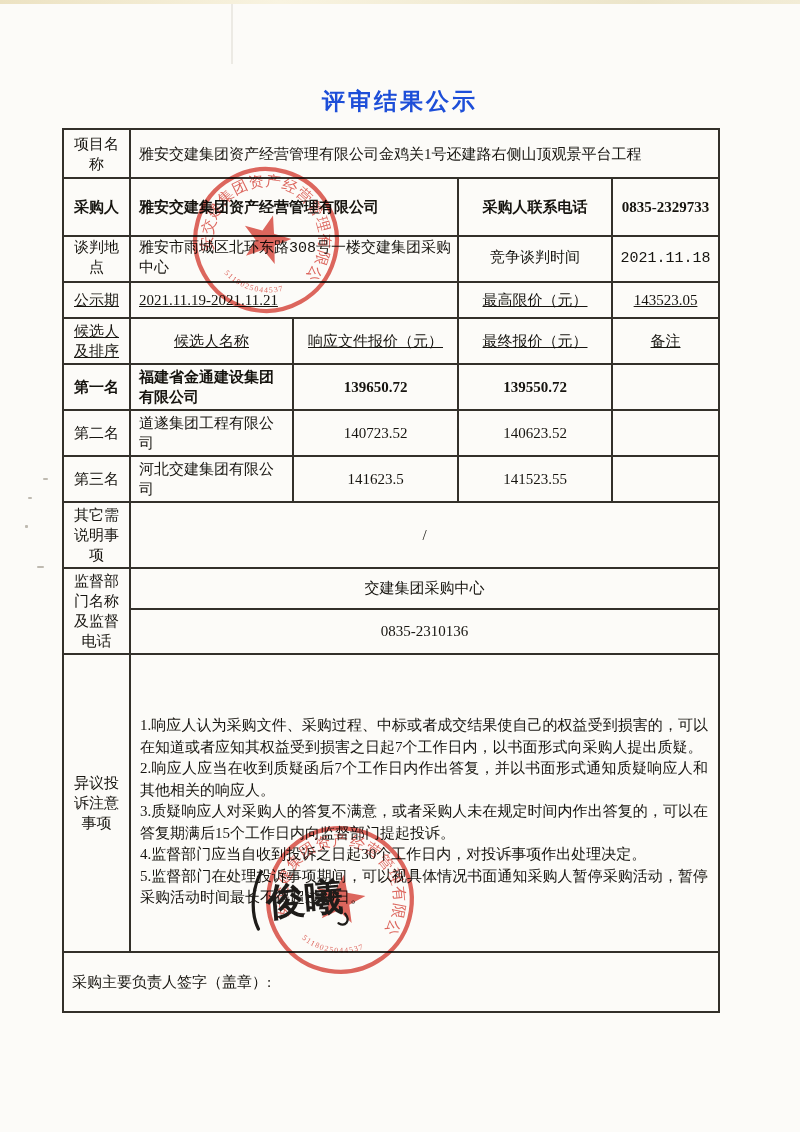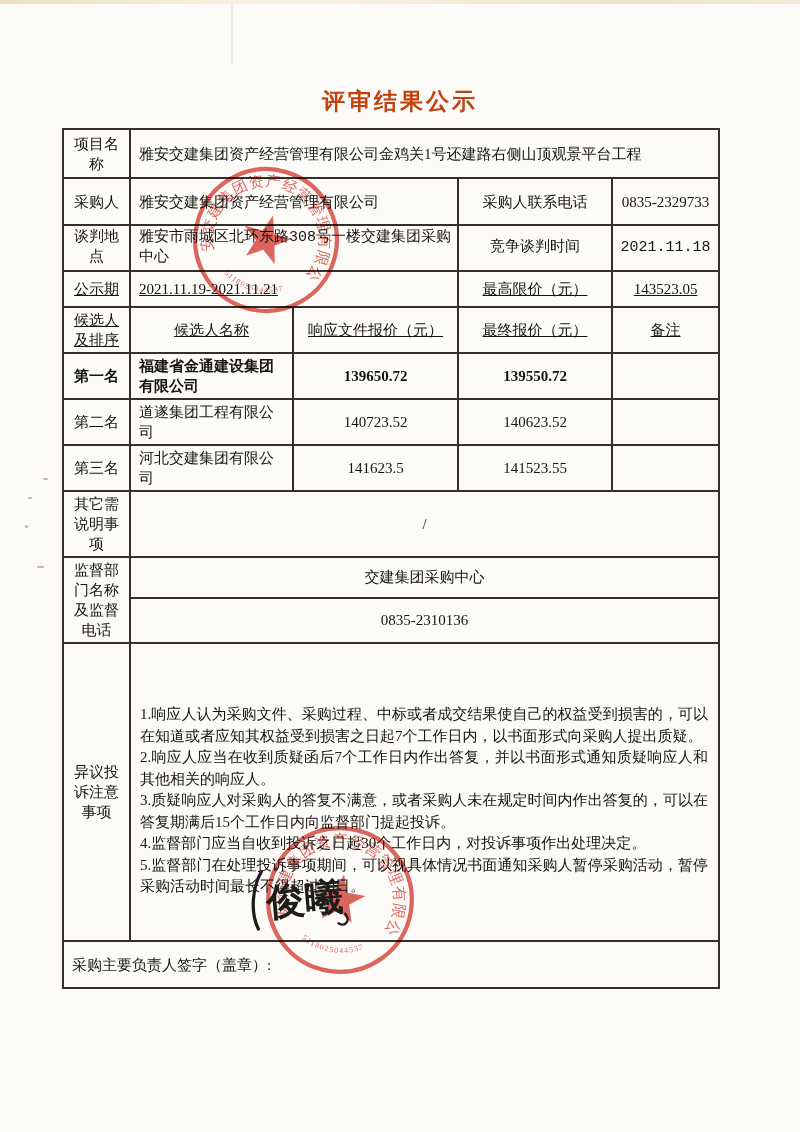--- a/index.html
+++ b/index.html
@@ -7,35 +7,35 @@
     position:relative;width:800px;height:1132px;margin:0 auto;
     background:#fcfbf8;overflow:hidden;
     font-family:"Liberation Serif","DejaVu Serif",serif;color:#16140f;
   }
   .top-edge{position:absolute;top:0;left:0;right:0;height:4px;
     background:linear-gradient(90deg,#ece2c2,#f8f3e0 35%,#ece5ca 80%,#f2ecd6);}
   .scan-streak{position:absolute;left:231px;top:4px;width:2px;height:60px;background:#eceae4;}
   .title{
     position:absolute;top:86px;left:0;width:100%;margin:0;text-align:center;
     font-family:"Liberation Sans","DejaVu Sans",sans-serif;
-    font-size:23px;font-weight:bold;letter-spacing:3px;color:#c2410c;
+    font-size:23px;font-weight:bold;letter-spacing:3px;color:#1d4ed8;
   }
   table.form{
     position:absolute;top:128px;left:62px;width:656px;
     border-collapse:collapse;table-layout:fixed;font-size:15px;
   }
   td{
     border:2px solid #33302a;padding:2px 6px;text-align:center;
     vertical-align:middle;line-height:20px;overflow:hidden;
   }
   td.left{text-align:left;padding-left:8px;}
-  tr.r1{height:49px;} tr.r2{height:47px;} tr.r3{height:45px;font-family:Liberation Mono, monospace;} tr.r4{height:36px;text-decoration:underline;}
+  tr.r1{height:49px;} tr.r2{height:58px;font-weight:bold;} tr.r3{height:45px;font-family:Liberation Mono, monospace;} tr.r4{height:36px;text-decoration:underline;}
   tr.r5{height:37px;text-decoration:underline;} tr.r6{height:44px;font-weight:bold;} tr.r7{height:39px;} tr.r8{height:32px;}
   tr.r9{height:43px;} tr.r10{height:39px;} tr.r11{height:43px;}
-  tr.r12{height:298px;} tr.r13{height:47px;}
+  tr.r12{height:298px;} tr.r13{height:60px;}
   td.objection-cell{vertical-align:top;padding:60px 10px 8px 9px;}
   .objection-item{text-align:justify;line-height:21.5px;}
   td.sig-cell{text-align:left;padding-left:8px;}
   
   .stamp{position:absolute;opacity:.82;mix-blend-mode:multiply;pointer-events:none;}
   .stamp-upper{left:189px;top:163px;width:154px;height:154px;transform:rotate(16deg);}
   .stamp-lower{left:262px;top:822px;width:156px;height:156px;transform:rotate(9deg);}
   .stamp text{font-family:"Liberation Serif","DejaVu Serif",serif;}
   
   .signature{position:absolute;left:246px;top:866px;width:124px;pointer-events:none;}

